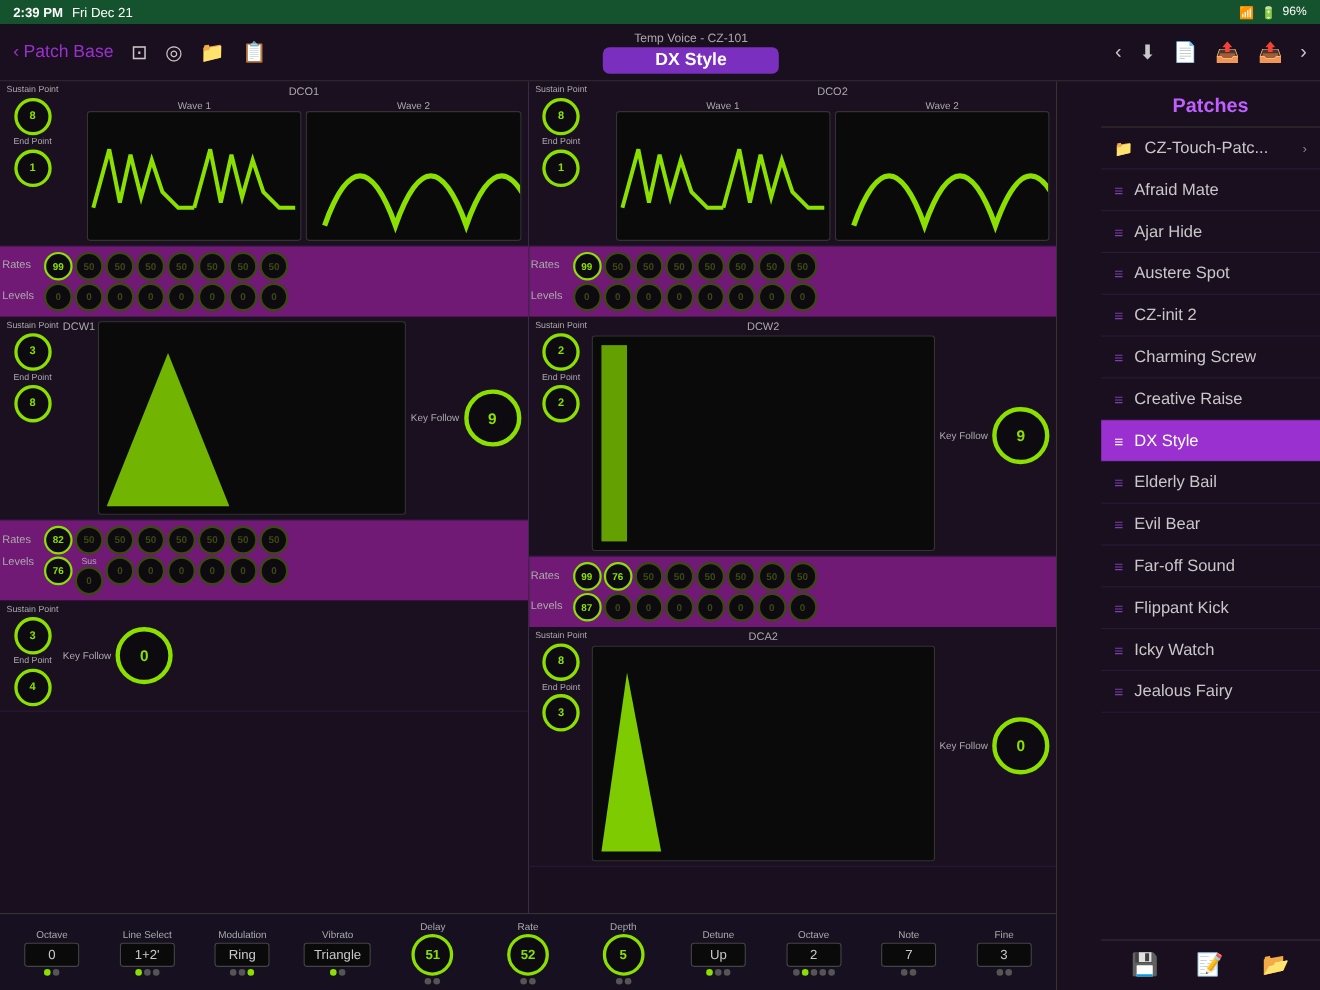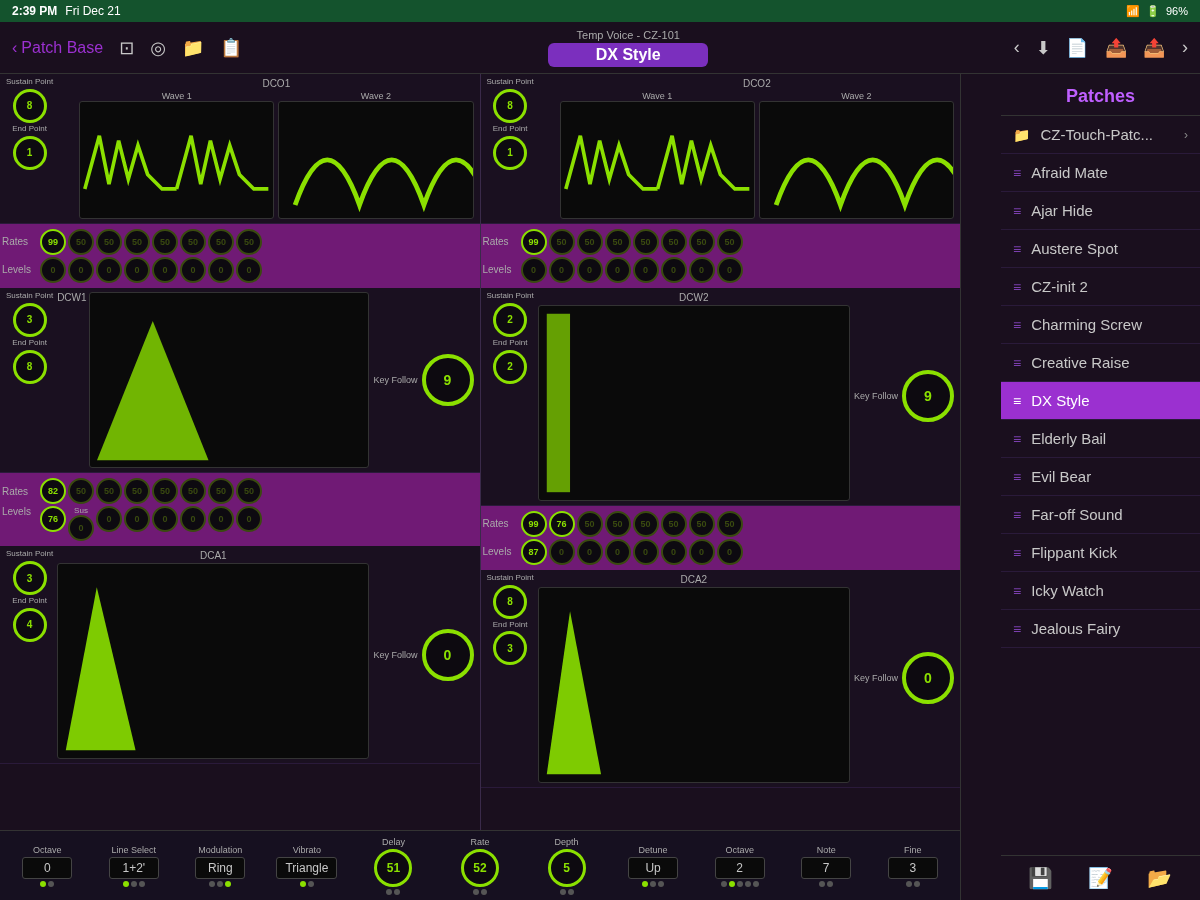--- a/index.html
+++ b/index.html
@@ -539,28 +539,20 @@
           </div>
         </div>
 
         <div class="dcw-top">
           <div class="sp-ep-col">
             <span class="sp-ep-lbl">Sustain Point</span>
             <div class="knob">3</div>
             <span class="sp-ep-lbl">End Point</span>
             <div class="knob">4</div>
           </div>
-          <div style="display:flex;flex-direction:column;flex:1;gap:2px;">
-            <span class="dco-header-lbl">DCA1</span>
-            <div class="dcw-display">
-              <svg viewBox="0 0 80 50" xmlns="http://www.w3.org/2000/svg" style="width:100%;height:100%;">
-                <polygon points="2,48 10,6 20,48" fill="#8be000" opacity="0.9"></polygon>
-              </svg>
-            </div>
-          </div>
           <div class="kf-col">
             <span class="kf-hdr">Key Follow</span>
             <div class="knob-large">0</div>
           </div>
         </div>
 
       </div>
 
       <div class="main-col">
 

